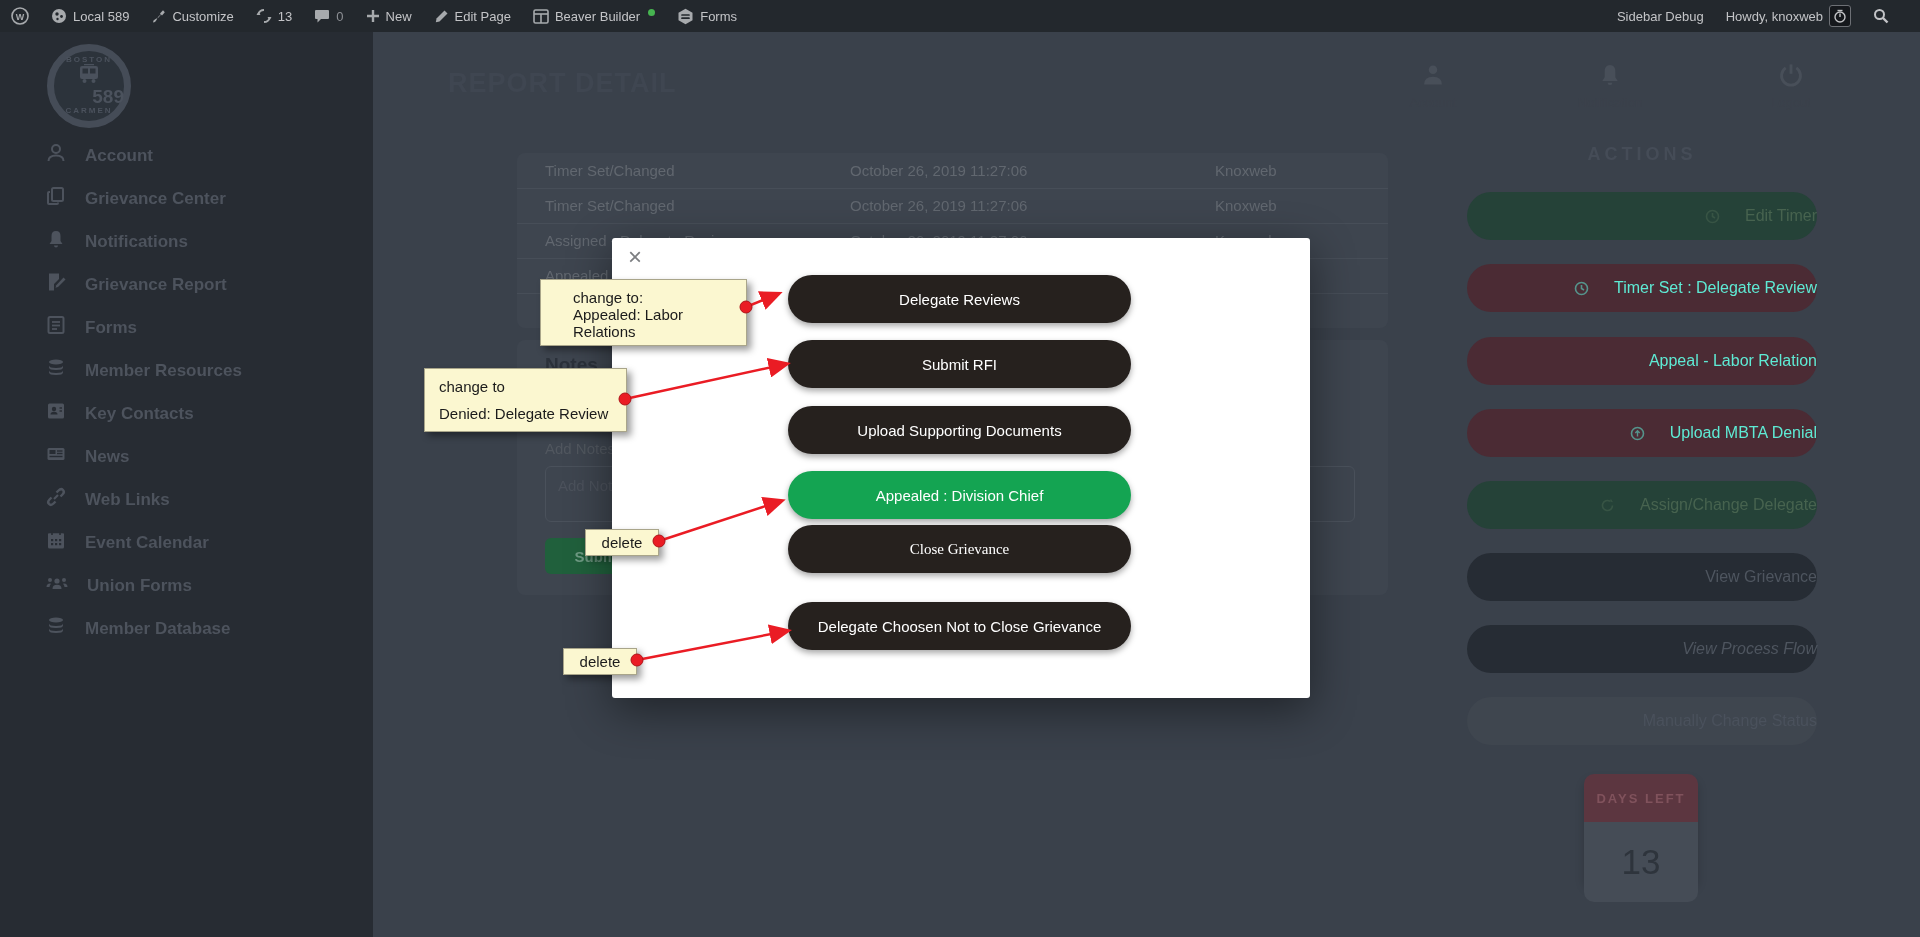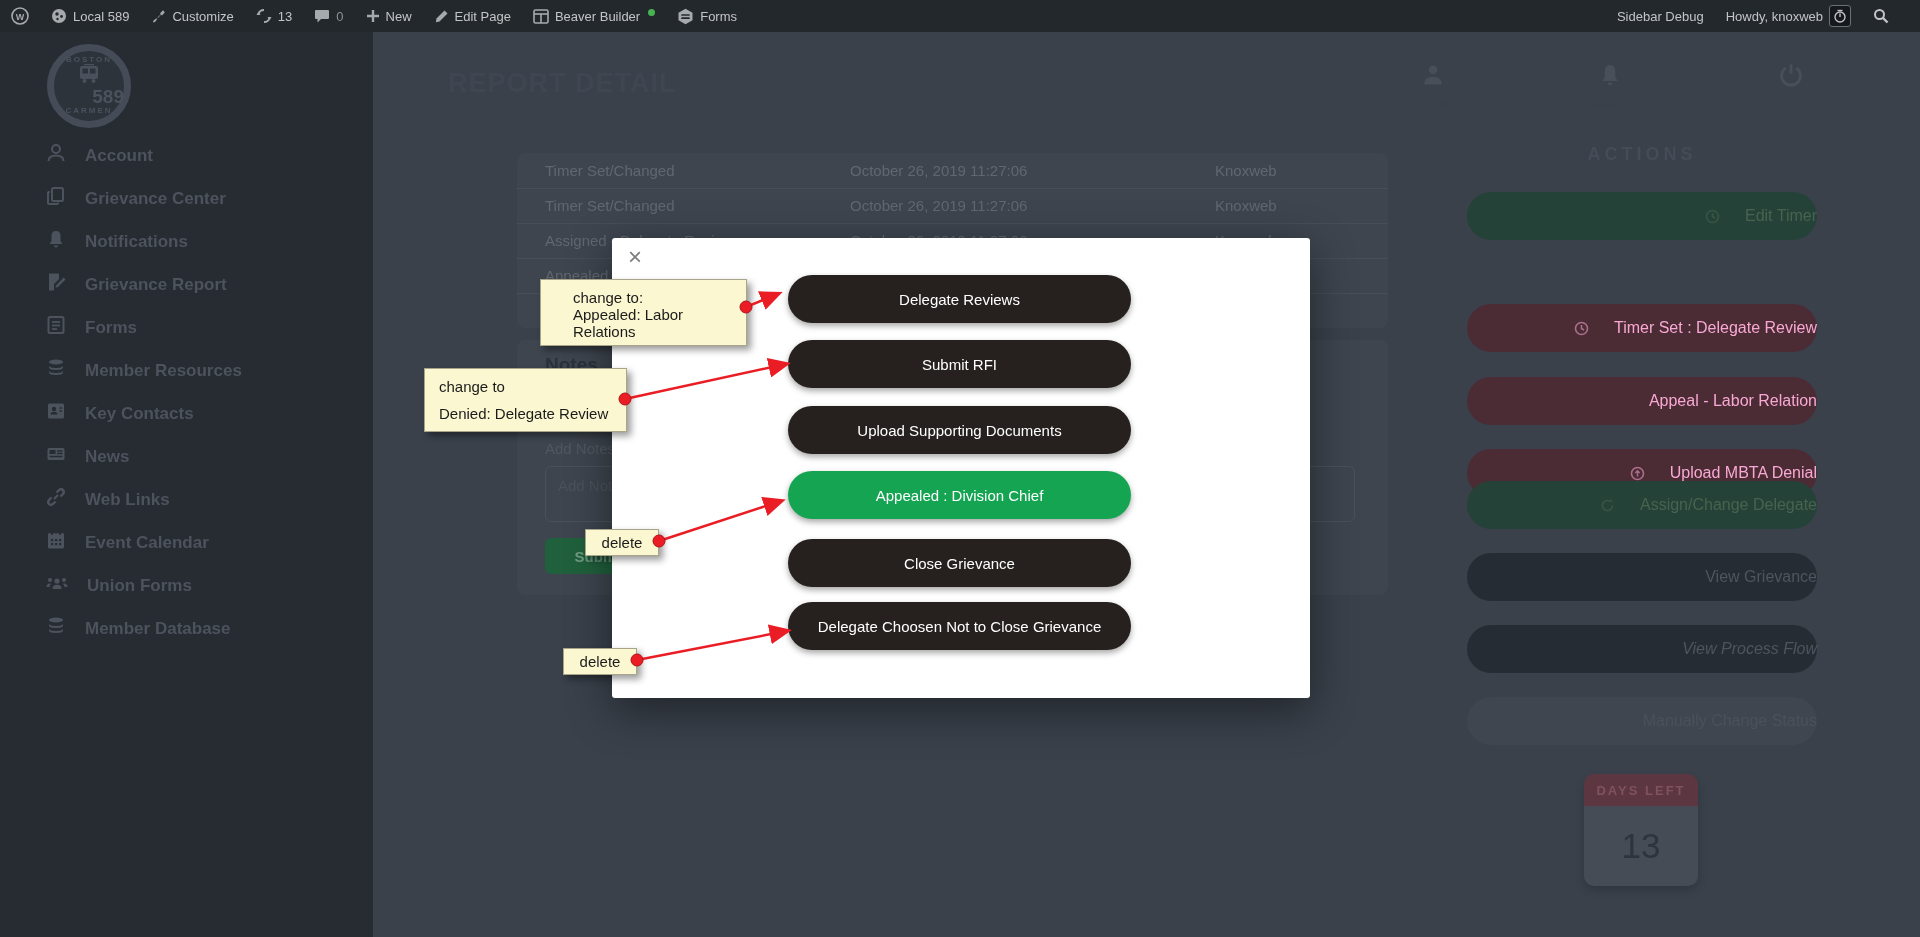--- a/index.html
+++ b/index.html
@@ -57,27 +57,27 @@
                 font-family:"Liberation Sans",sans-serif; }
 
   
   .actions-title { position:absolute; left:1467px; top:144px; width:350px; text-align:center;
                    font-size:18px; font-weight:bold; letter-spacing:4px; color:#454c57; }
   .abtn { position:absolute; left:1467px; width:350px; height:48px; border-radius:24px; border:none;
           font-family:"Liberation Sans",sans-serif; font-size:16px; cursor:pointer;
           display:flex; align-items:center; justify-content:flex-end; gap:25px; }
   .abtn svg { opacity:.55; }
   .abtn-green { background:#254238; color:#47634f; }
-  .abtn-red   { background:#4b2b34; color:#f9a8d4;margin-top:40px; }
+  .abtn-red   { background:#4b2b34; color:#5eead4; }
   .abtn-dark  { background:#262c34; color:#4e555f; }
   .abtn-muted { background:#3f464f; color:#4a515c; }
 
   .daysleft { position:absolute; left:1584px; top:774px; width:114px; height:110px; border-radius:10px;
               box-shadow:0 6px 10px rgba(0,0,0,.18); }
-  .dl-head { height:32px; background:#5c3640; color:#80525c; border-radius:10px 10px 0 0;
+  .dl-head { height:48px; background:#5c3640; color:#80525c; border-radius:10px 10px 0 0;
              display:flex; align-items:center; justify-content:center; font-size:13px;
              font-weight:bold; letter-spacing:2px; }
   .dl-body { height:80px; background:#454c56; border-radius:0 0 10px 10px; display:flex;
              align-items:center; justify-content:center; font-size:35px; color:#2e343c; }
 
   
   .modal { position:absolute; left:612px; top:238px; width:698px; height:460px; background:#ffffff;
            border-radius:3px; box-shadow:0 12px 45px rgba(0,0,0,.45); z-index:40; }
   .modal-close { position:absolute; left:8px; top:4px; width:30px; height:30px; border:none; background:none;
                  font-size:24px; line-height:30px; color:#7c7e81; cursor:pointer; }
@@ -443,21 +443,21 @@
     <div class="dl-head">DAYS LEFT</div>
     <div class="dl-body">13</div>
   </div>
 
   <div class="modal">
     <button class="modal-close">×</button>
     <button class="pill pill-dark" style="top:37px;"><span>Delegate Reviews</span></button>
     <button class="pill pill-dark" style="top:102px;"><span>Submit RFI</span></button>
     <button class="pill pill-dark" style="top:168px;"><span>Upload Supporting Documents</span></button>
     <button class="pill pill-green" style="top:233px;"><span>Appealed : Division Chief</span></button>
-    <button class="pill pill-dark" style="top:301px;"><span>Close Grievance</span></button>
+    <button class="pill pill-dark" style="top:287px;font-family:Liberation Serif, serif;"><span>Close Grievance</span></button>
     <button class="pill pill-dark" style="top:364px;"><span>Delegate Choosen Not to Close Grievance</span></button>
   </div>
 
   <div class="note note-big" style="left:540px; top:279px; width:207px; height:67px;padding-left:32px;">
     <div>change to:</div>
     <div>Appealed: Labor Relations</div>
   </div>
   <div class="note note-big" style="left:424px; top:368px; width:203px; height:64px;">
     <div>change to</div>
     <div>Denied: Delegate Review</div>

